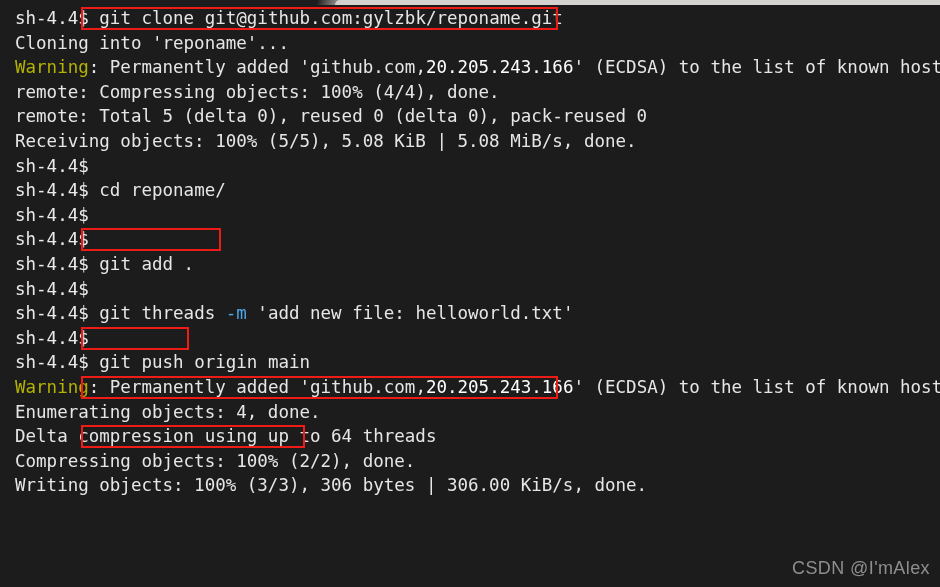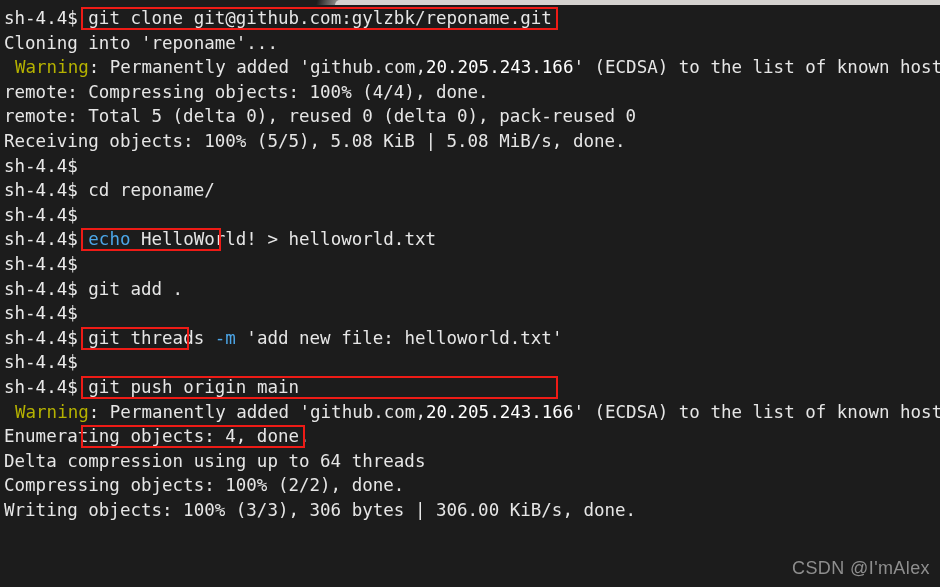--- a/index.html
+++ b/index.html
@@ -35,34 +35,34 @@
     width: 44px;
     height: 5px;
     background: linear-gradient(105deg, #1c1c1c 0%, #1c1c1c 38%, #5d5c5a 62%, #b6b4b1 100%);
   }
   #screen {
     position: absolute;
     top: 5px;
     left: 0;
     right: 0;
     bottom: 0;
-    padding: 1px 0 0 4px;
+    padding: 1px 0 0 15px;
     box-sizing: border-box;
   }
   .line {
     height: 24.6px;
     line-height: 24.6px;
     font-size: 17.5px;
     color: #e6e6e6;
     white-space: pre;
     letter-spacing: 0px;
     position: relative;
   }
   .prompt { color: #eaeaea; }
-  .c-yellow { color: #b5b200; margin-left: 11px; }
+  .c-yellow { color: #b5b200; }
   .c-magenta { color: #ffffff; }
   .c-blue { color: #4ca6e8; }
   .c-white { color: #e6e6e6; }
 
   
   .hl {
     position: absolute;
     border: 2px solid #ee1b16;
     box-sizing: border-box;
     pointer-events: none;
@@ -88,21 +88,20 @@
   <div id="screen">
       <div class="line"><span class="prompt">sh-4.4$</span><span class="c-white"> </span><span class="c-white">git clone git@github.com:gylzbk/reponame.git</span></div>
       <div class="line"><span class="c-white">Cloning into 'reponame'...</span></div>
       <div class="line"><span class="c-yellow">Warning</span><span class="c-white">: Permanently added 'github.com,</span><span class="c-magenta">20.205.243.166</span><span class="c-white">' (ECDSA) to the list of known hosts.</span></div>
       <div class="line"><span class="c-white">remote: Compressing objects: 100% (4/4), done.</span></div>
       <div class="line"><span class="c-white">remote: Total 5 (delta 0), reused 0 (delta 0), pack-reused 0</span></div>
       <div class="line"><span class="c-white">Receiving objects: 100% (5/5), 5.08 KiB | 5.08 MiB/s, done.</span></div>
       <div class="line"><span class="prompt">sh-4.4$</span></div>
       <div class="line"><span class="prompt">sh-4.4$</span><span class="c-white"> </span><span class="c-white">cd reponame/</span></div>
       <div class="line"><span class="prompt">sh-4.4$</span></div>
-      <div class="line"><span class="prompt">sh-4.4$</span><span class="c-white"> </span><span class="c-blue">echo</span><span class="c-white"> HelloWorld! &gt; helloworld.txt</span></div>
       <div class="line"><span class="prompt">sh-4.4$</span></div>
       <div class="line"><span class="prompt">sh-4.4$</span><span class="c-white"> </span><span class="c-white">git add .</span></div>
       <div class="line"><span class="prompt">sh-4.4$</span></div>
       <div class="line"><span class="prompt">sh-4.4$</span><span class="c-white"> </span><span class="c-white">git threads </span><span class="c-blue">-m</span><span class="c-white"> 'add new file: helloworld.txt'</span></div>
       <div class="line"><span class="prompt">sh-4.4$</span></div>
       <div class="line"><span class="prompt">sh-4.4$</span><span class="c-white"> </span><span class="c-white">git push origin main</span></div>
       <div class="line"><span class="c-yellow">Warning</span><span class="c-white">: Permanently added 'github.com,</span><span class="c-magenta">20.205.243.166</span><span class="c-white">' (ECDSA) to the list of known hosts.</span></div>
       <div class="line"><span class="c-white">Enumerating objects: 4, done.</span></div>
       <div class="line"><span class="c-white">Delta compression using up to 64 threads</span></div>
       <div class="line"><span class="c-white">Compressing objects: 100% (2/2), done.</span></div>

